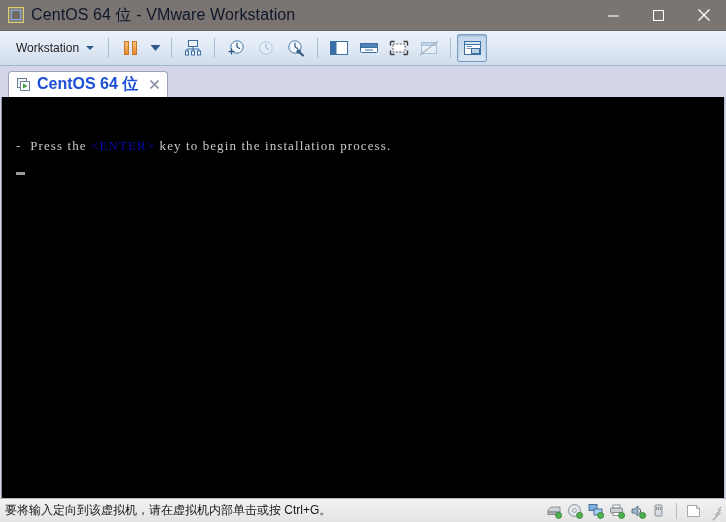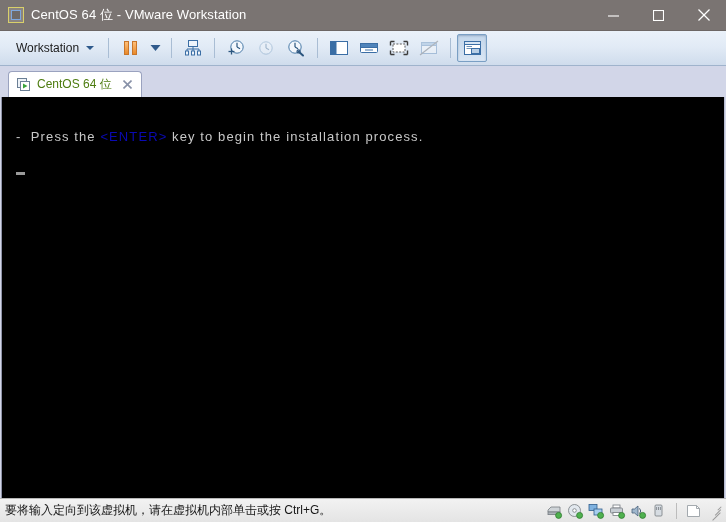--- a/index.html
+++ b/index.html
@@ -47,22 +47,22 @@
     box-sizing: border-box;
   }
   .titlebar-icon .inner {
     position: absolute;
     left: 3px; top: 3px; right: 3px; bottom: 3px;
     border: 1px solid #7fa8dd;
     background: #6f6a66;
     box-sizing: border-box;
   }
   .titlebar-text {
-    font-size: 13px;
-    color: #ffffff;
+    font-size: 16px;
+    color: #0f172a;
     letter-spacing: .1px;
     white-space: nowrap;
   }
   .window-controls {
     position: absolute;
     right: 0; top: 0;
     height: 30px;
     display: flex;
     align-items: stretch;
   }
@@ -162,23 +162,23 @@
     cursor: default;
     box-sizing: border-box;
   }
   .tab-icon {
     width: 14px; height: 14px;
     position: relative;
     margin-right: 6px;
     flex: 0 0 auto;
   }
   .tab-label {
-    font-size: 12px;
-    font-weight: normal;
-    color: #4d7c0f;
+    font-size: 16px;
+    font-weight: bold;
+    color: #1d4ed8;
     white-space: nowrap;
   }
   .tab-close {
     margin-left: 9px;
     width: 14px; height: 14px;
     display: flex; align-items: center; justify-content: center;
     cursor: default;
     border-radius: 2px;
   }
 
@@ -194,25 +194,25 @@
   .console {
     position: absolute;
     left: 1px; top: 0; right: 1px; bottom: 0;
     background: #000000;
     border-left: 1px solid #8f93a8;
     border-right: 1px solid #b8bdd2;
     box-sizing: border-box;
     overflow: hidden;
   }
   .console-text {
-    font-family: Liberation Sans, sans-serif;
+    font-family: Liberation Serif, serif;
     font-size: 13px;
     line-height: 19px;
     color: #c8c8c8;
-    padding: 30px 0 0 14px;
+    padding: 39px 0 0 14px;
     letter-spacing: 1.1px;
     white-space: pre;
   }
   .ansi-blue { color: #0a0ab4; }
   .console-cursor {
     position: absolute;
     left: 14px;
     top: 75px;
     width: 9px;
     height: 3px;

